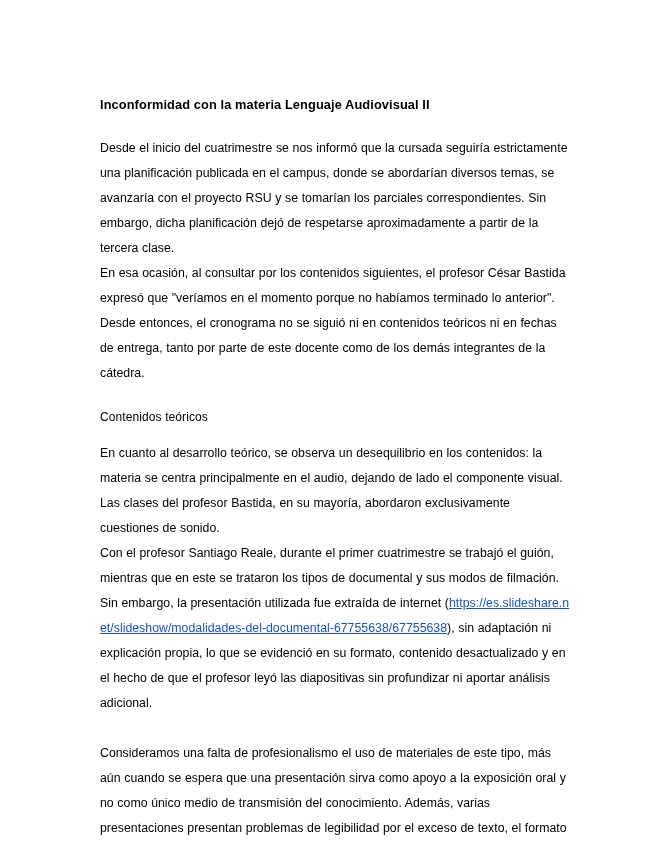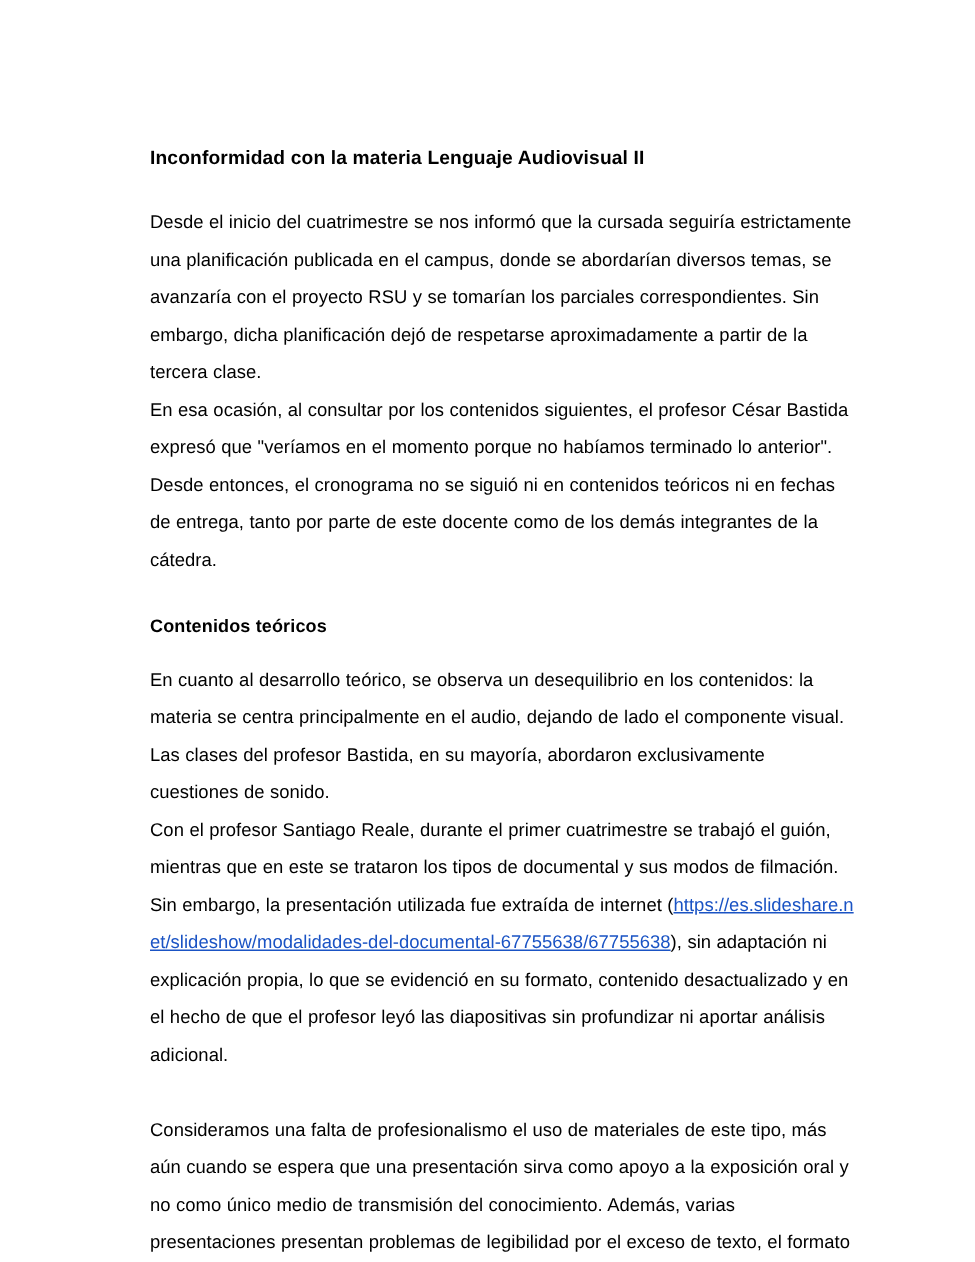--- a/index.html
+++ b/index.html
@@ -34,21 +34,21 @@
   .doc-title {
     font-size: 12.8px;
     font-weight: bold;
     line-height: 25px;
     letter-spacing: 0.1px;
     margin: 0 0 19px 0;
   }
 
   .section-heading {
     font-size: 12px;
-    font-weight: bold;
+    font-weight: normal;
     line-height: 25px;
     letter-spacing: 0.1px;
     margin: 0;
   }
 
   .para {
     font-size: 12.3px;
     line-height: 25px;
     letter-spacing: 0.02px;
     margin: 0;

